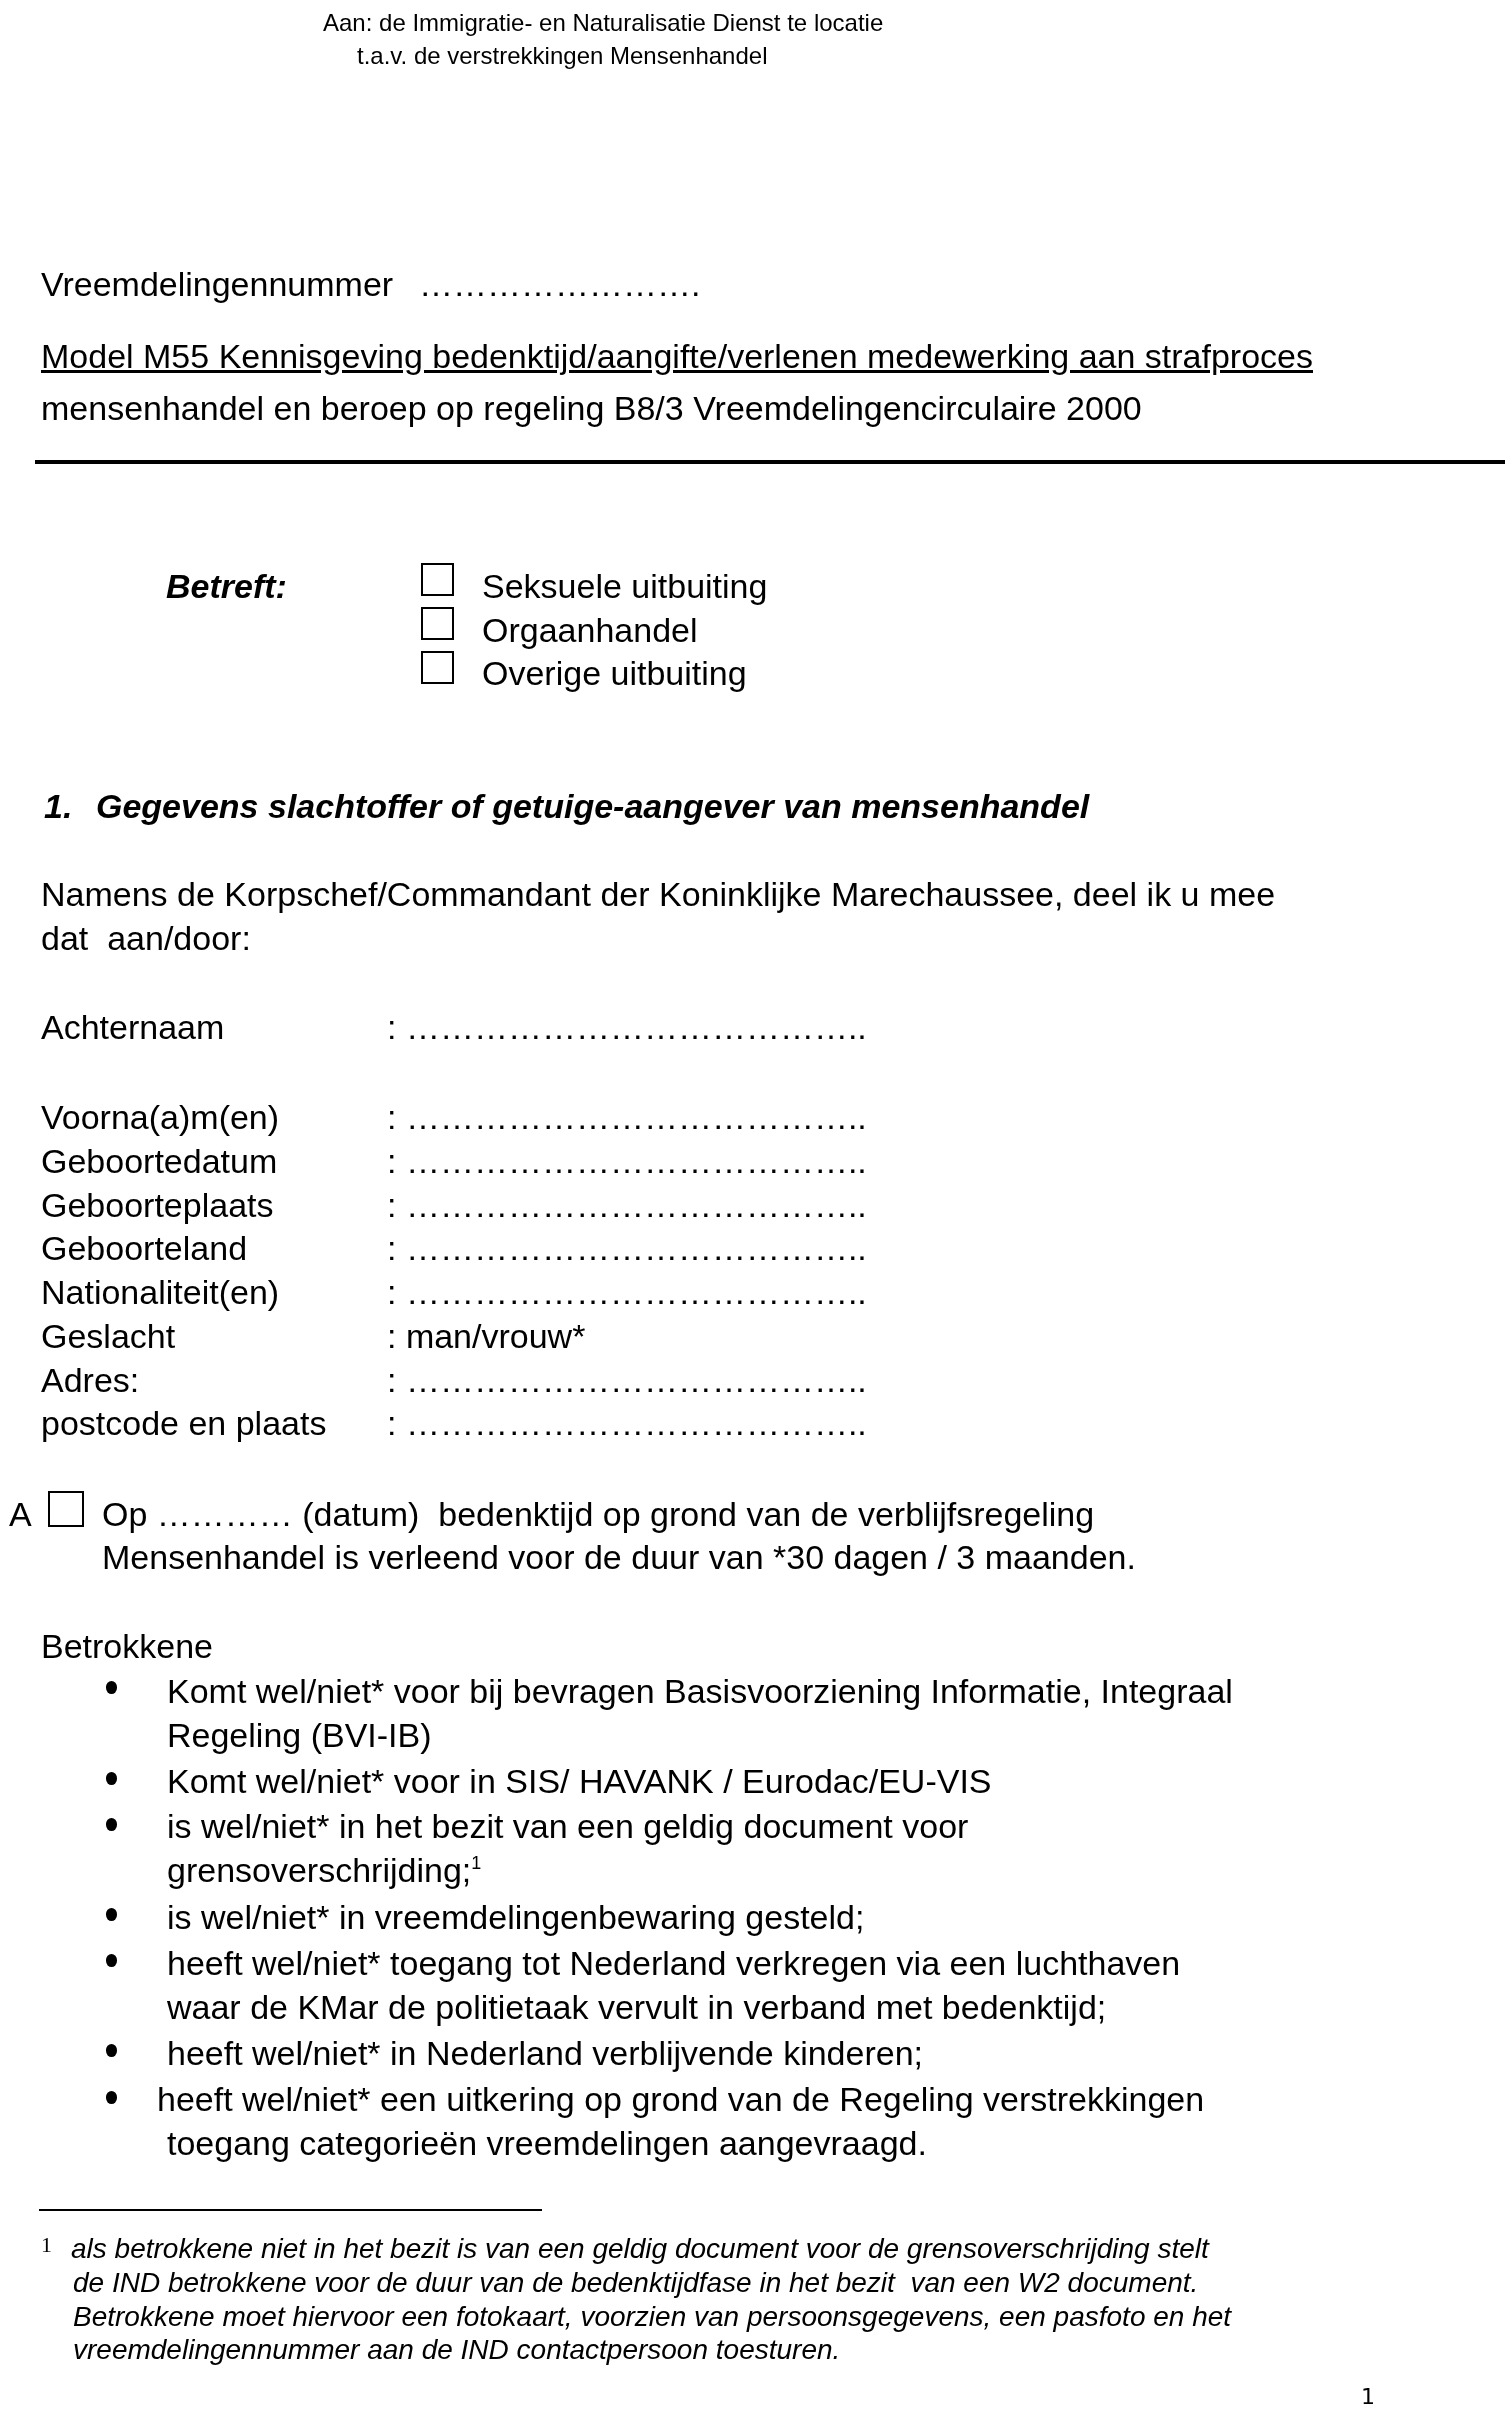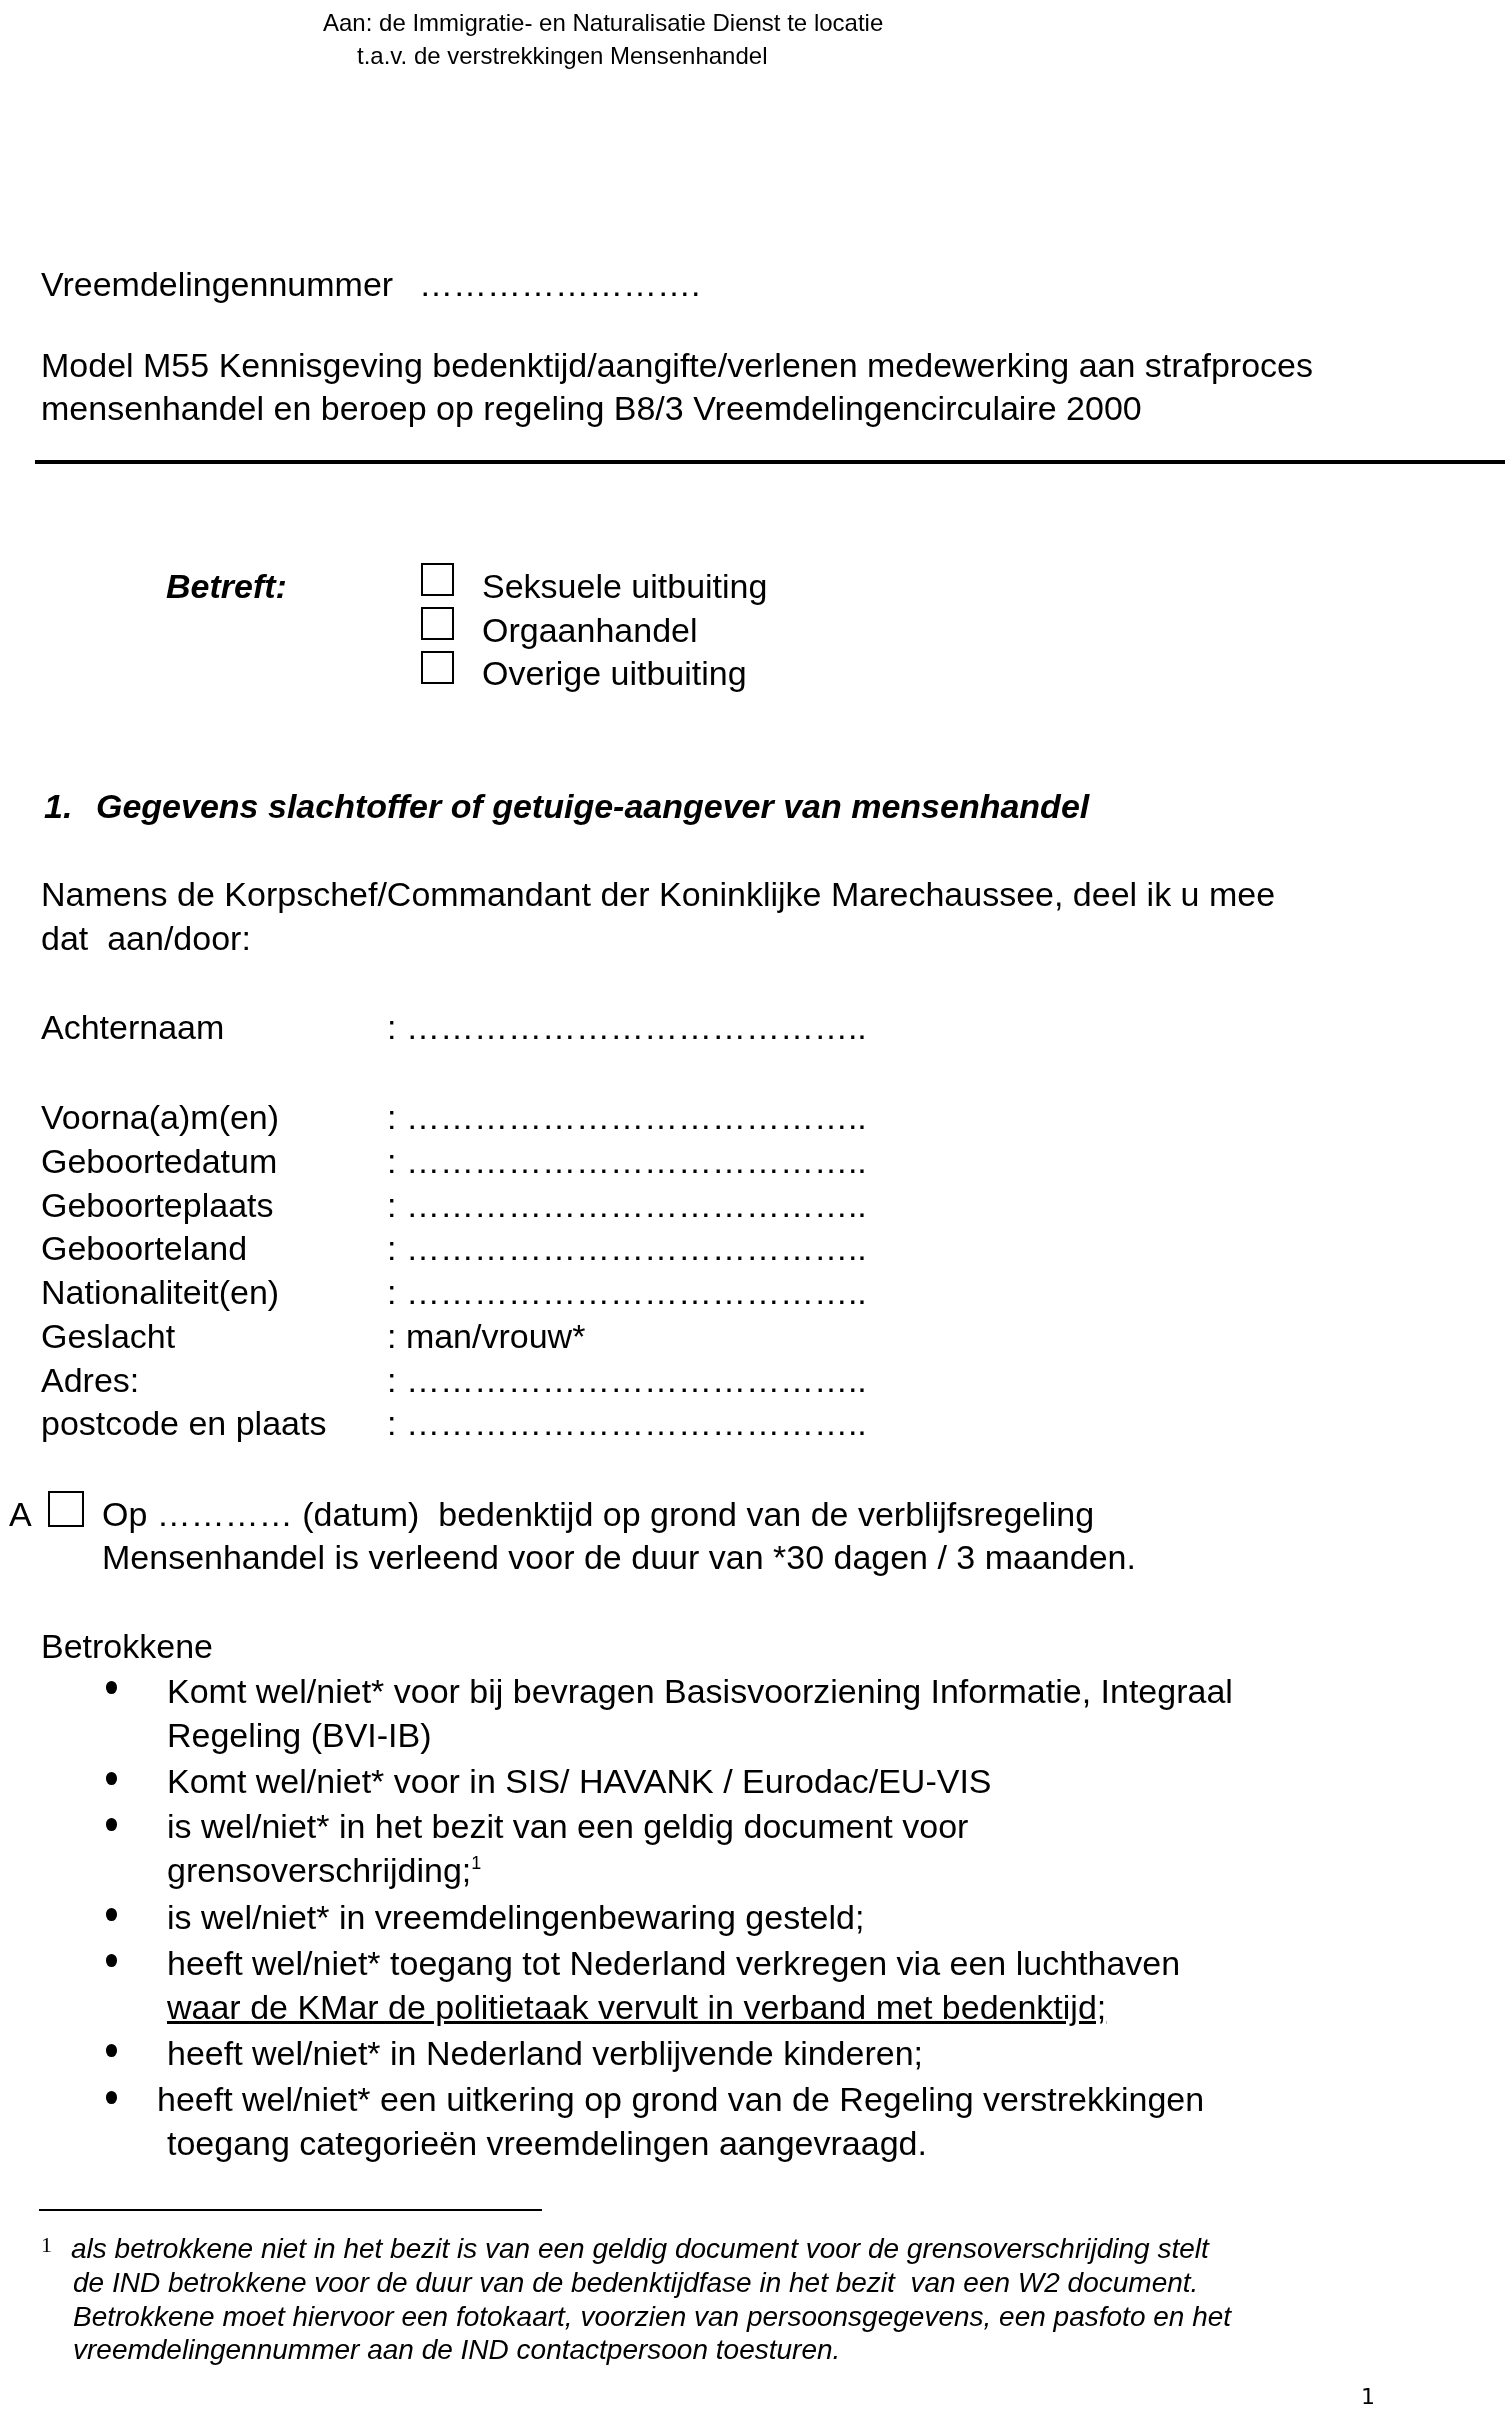--- a/index.html
+++ b/index.html
@@ -18,21 +18,21 @@
 </style>
 </head>
 <body>
 
 <div class="t f34" style="left:323px; top:11px;">Aan: de Immigratie- en Naturalisatie Dienst te locatie</div>
 <div class="t f34" style="left:357px; top:44px;">t.a.v. de verstrekkingen Mensenhandel</div>
 
 <div class="t f37" style="left:41px; top:267px;">Vreemdelingennummer</div>
 <div class="t f37" style="left:419px; top:267px;">…………………….</div>
 
-<div class="t f37" style="left:41px; top:348px;">Model M55 Kennisgeving bedenktijd/aangifte/verlenen medewerking aan strafproces</div>
+<div class="t f37" style="left:41px; top:339px;text-decoration:underline;">Model M55 Kennisgeving bedenktijd/aangifte/verlenen medewerking aan strafproces</div>
 <div class="t f37" style="left:41px; top:391px;">mensenhandel en beroep op regeling B8/3 Vreemdelingencirculaire 2000</div>
 
 <div class="rule" style="left:35px; top:460px; width:1471px; height:3.6px;"></div>
 
 <div class="t f37 bi" style="left:166px; top:569px;">Betreft:</div>
 
 <div>
   <div class="box" style="left:421px; top:563px;"></div>
   <div class="t f37" style="left:482px; top:569px;">Seksuele uitbuiting</div>
 </div>
@@ -112,21 +112,21 @@
     <div class="t f37" style="left:167px; top:1809px;">is wel/niet* in het bezit van een geldig document voor</div>
     <div class="t f37" style="left:167px; top:1853px;"><span>grensoverschrijding;</span><sup>1</sup></div>
   </div>
   <div>
     <div class="bullet" style="left:106px; top:1908px;"></div>
     <div class="t f37" style="left:167px; top:1900px;">is wel/niet* in vreemdelingenbewaring gesteld;</div>
   </div>
   <div>
     <div class="bullet" style="left:106px; top:1954px;"></div>
     <div class="t f37" style="left:167px; top:1946px;">heeft wel/niet* toegang tot Nederland verkregen via een luchthaven</div>
-    <div class="t f37" style="left:167px; top:1990px;text-decoration:underline;">waar de KMar de politietaak vervult in verband met bedenktijd;</div>
+    <div class="t f37" style="left:167px; top:1990px;">waar de KMar de politietaak vervult in verband met bedenktijd;</div>
   </div>
   <div>
     <div class="bullet" style="left:106px; top:2044px;"></div>
     <div class="t f37" style="left:167px; top:2036px;">heeft wel/niet* in Nederland verblijvende kinderen;</div>
   </div>
   <div>
     <div class="bullet" style="left:106px; top:2091px;"></div>
     <div class="t f37" style="left:157px; top:2082px;">heeft wel/niet* een uitkering op grond van de Regeling verstrekkingen</div>
     <div class="t f37" style="left:167px; top:2126px;">toegang categorieën vreemdelingen aangevraagd.</div>
   </div>

